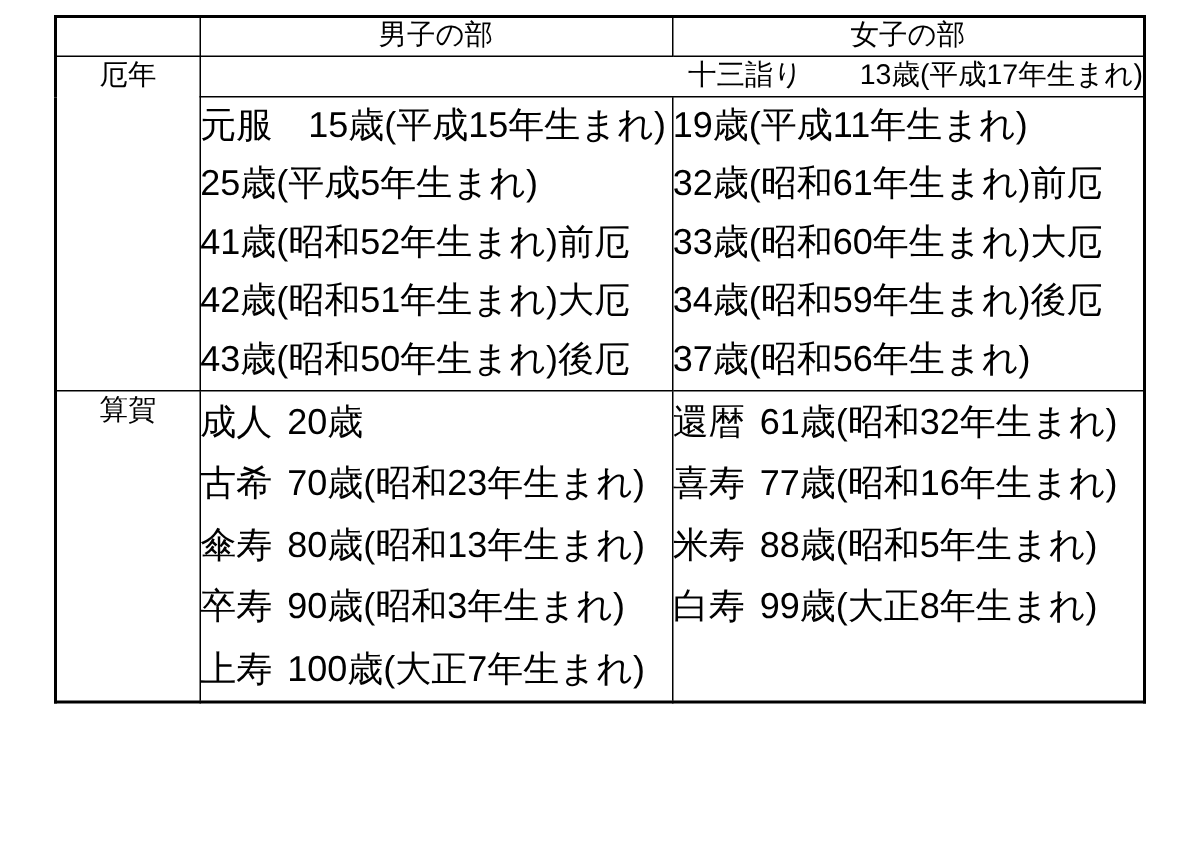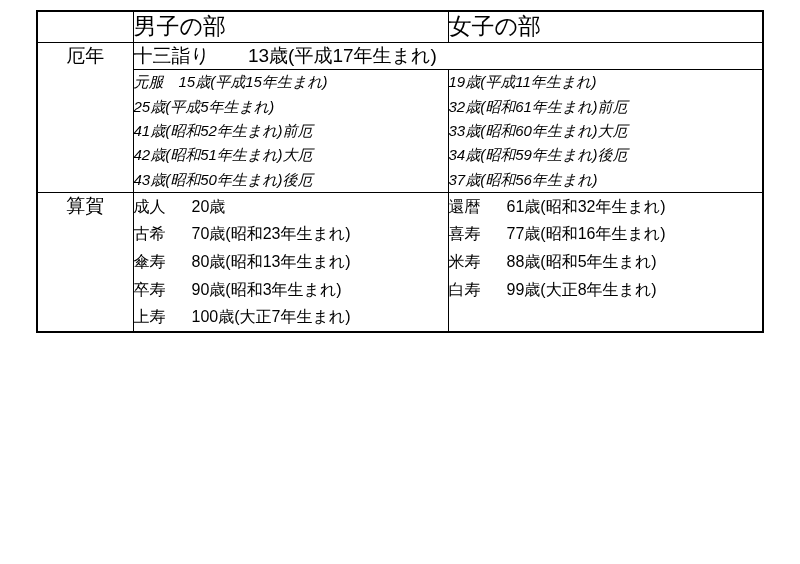--- a/index.html
+++ b/index.html
@@ -40,58 +40,58 @@
     vertical-align: top;
     font-weight: normal;
     padding: 0;
   }
   
   col.c-label { width: 96px; }
   col.c-men   { width: 315px; }
   col.c-women { width: 315px; }
 
   .head-cell {
-    font-size: 23px;
+    text-align: center;
+    font-size: 19px;
     padding: 8px 0 9px 0;
     line-height: 1.3;
   }
   .corner-cell {
     background: #ffffff;
   }
   .rowlabel {
     text-align: center;
     font-size: 19px;
     padding-top: 10px;
     line-height: 1.4;
   }
   .rowlabel-sanga {
     text-align: center;
     font-size: 19px;
     padding-top: 12px;
     line-height: 1.4;
     margin-top: 25px;
   }
   .span-cell {
-    text-align: left;
+    text-align: right;
     font-size: 19px;
     padding: 10px 0 12px 0;
     line-height: 1.4;
   }
   .list-cell {
     padding: 11px 10px 11px 14px;
-    font-size: 15px;
+    font-size: 24px;
     line-height: 1.62;
-    font-style: italic;
   }
   .list-cell .line {
     white-space: nowrap;
   }
   .sanga-cell {
     padding: 12px 8px 14px 14px;
-    font-size: 16px;
+    font-size: 24px;
     line-height: 1.72;
   }
   .sanga-cell .line {
     white-space: nowrap;
   }
   .sanga-cell .line .lbl {
     display: inline-block;
     min-width: 58px;
   }
   .sanga-cell .line .val {

